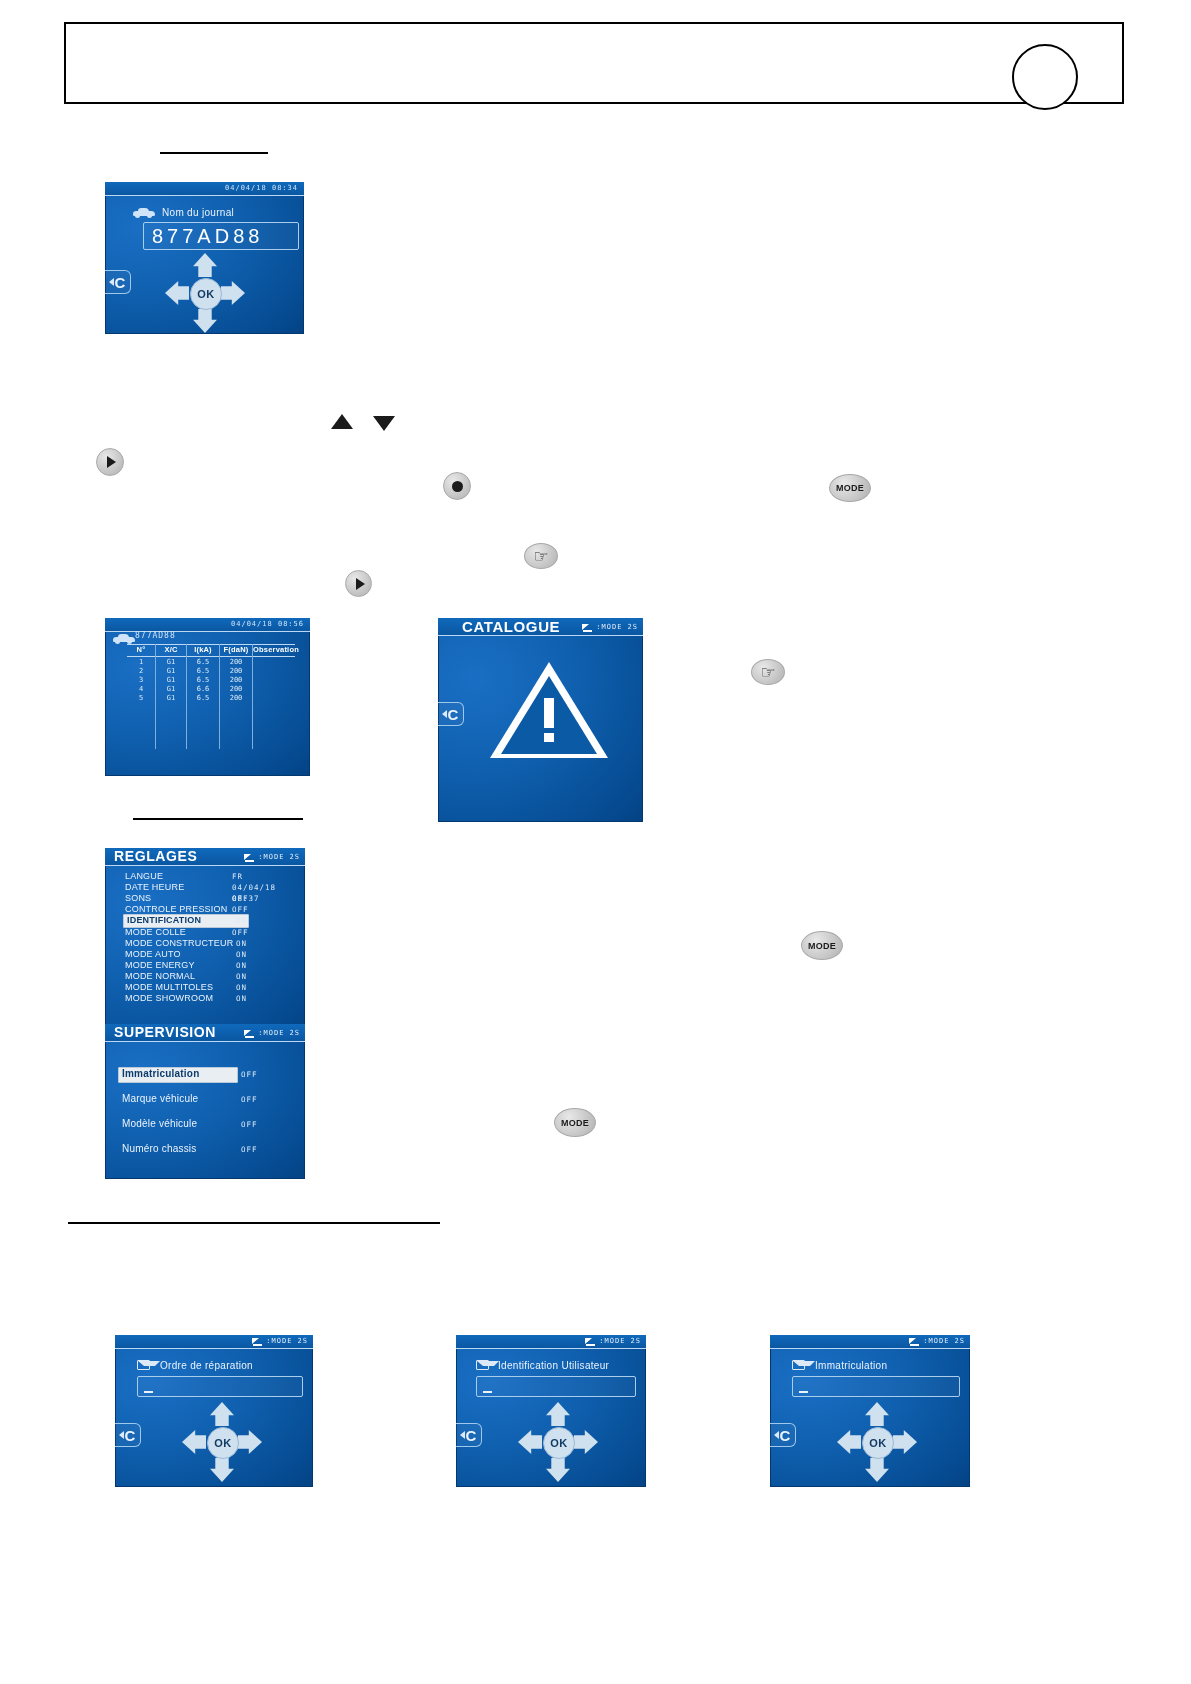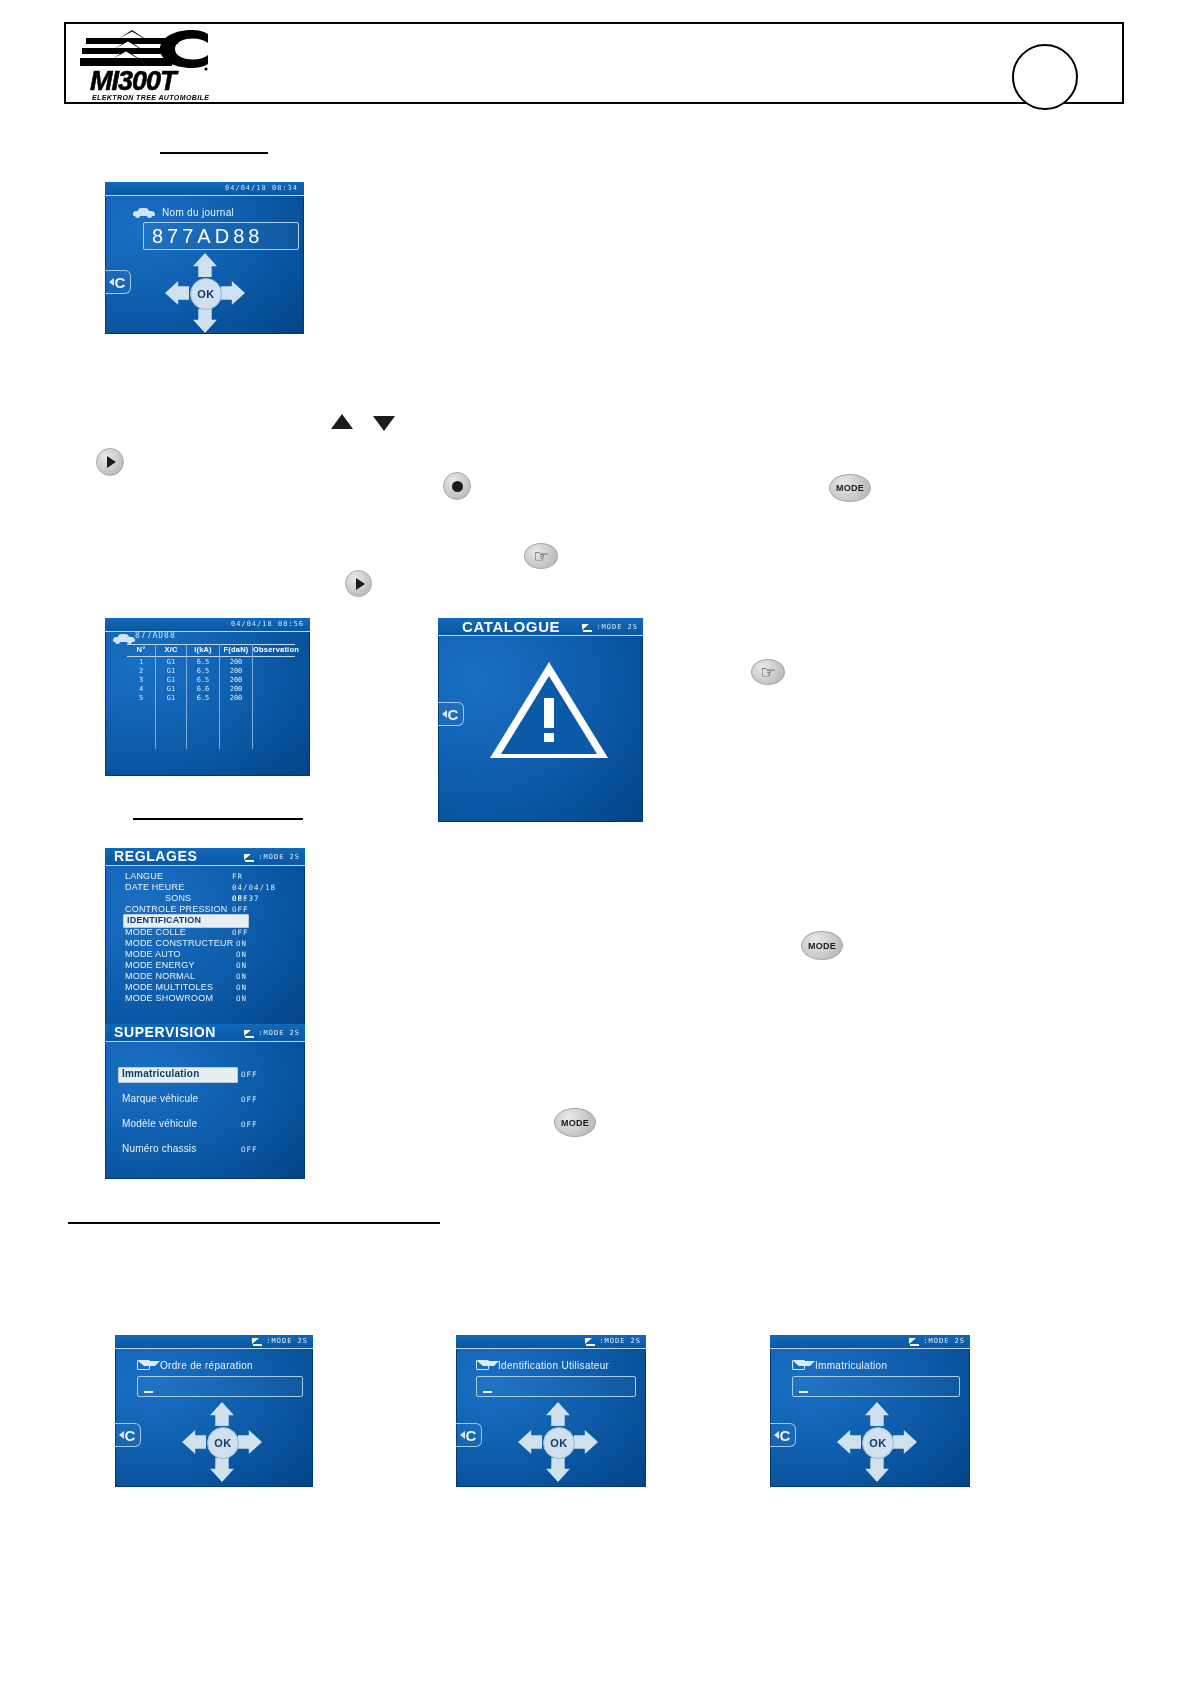--- a/index.html
+++ b/index.html
@@ -234,34 +234,20 @@
   .tri-down{
     position:absolute;width:0;height:0;
     border-left:11px solid transparent;border-right:11px solid transparent;
     border-top:15px solid #1b1b1b;
   }
 </style>
 </head>
 <body>
 
 <div class="header-frame">
-  <div class="logo-wrap">
-    <svg class="logo-mark" viewBox="0 0 130 46">
-      <path d="M6 10 L40 10 L52 2 L64 10 L98 10 L98 16 L6 16 Z" fill="#000"></path>
-      <path d="M40 10 L52 3.5 L63 10 Z" fill="#fff"></path>
-      <path d="M2 20 L36 20 L48 12 L60 20 L94 20 L94 26 L2 26 Z" fill="#000"></path>
-      <path d="M36 20 L48 13.5 L59 20 Z" fill="#fff"></path>
-      <path d="M0 30 L34 30 L46 22 L58 30 L92 30 L92 38 L0 38 Z" fill="#000"></path>
-      <path d="M34 30 L46 23.5 L57 30 Z" fill="#fff"></path>
-      <path d="M112 2 C92 2 80 11 80 21 C80 31 92 40 112 40 C118 40 124 38.5 128 36 L128 27 C124 30 119 31.5 113 31.5 C102 31.5 95 27 95 21 C95 15 102 10.5 113 10.5 C119 10.5 124 12 128 15 L128 6 C124 3.5 118 2 112 2 Z" fill="#000"></path>
-      <circle cx="126" cy="41" r="1.6" fill="#000"></circle>
-    </svg>
-    <div class="logo-name">MI300T</div>
-    <div class="logo-sub">ELEKTRON TREE AUTOMOBILE</div>
-  </div>
   <div class="page-circle"></div>
 </div>
 
 <div class="rule" style="left:160px;top:152px;width:108px;height:1.5px;"></div>
 
 <div class="screen" style="left:105px;top:182px;width:199px;height:152px;">
   <div class="scr-top"></div>
   <div class="scr-topline"></div>
   <div class="scr-stamp">04/04/18 08:34</div>
 
@@ -400,21 +386,21 @@
   <div class="scr-title" style="left:9px;top:1px;font-size:14px;">REGLAGES</div>
   <div class="scr-modebox" style="top:3px;">
     <span class="gun-glyph"></span>
     <span>:MODE 2S</span>
   </div>
 
   <div class="mlabel" style="left:20px;top:23px;">LANGUE</div>
   <div class="mval" style="left:127px;top:23px;">FR</div>
   <div class="mlabel" style="left:20px;top:34px;">DATE HEURE</div>
   <div class="mval" style="left:127px;top:34px;">04/04/18 08:37</div>
-  <div class="mlabel" style="left:20px;top:45px;margin-left:40px;">SONS</div>
+  <div class="mlabel" style="left:20px;top:45px;">SONS</div>
   <div class="mval" style="left:127px;top:45px;">OFF</div>
   <div class="mlabel" style="left:20px;top:56px;">CONTROLE PRESSION</div>
   <div class="mval" style="left:127px;top:56px;">OFF</div>
 
   <div class="mhl" style="left:18px;top:66px;width:124px;height:12px;"></div>
   <div class="mhl-label" style="left:22px;top:67px;">IDENTIFICATION</div>
   <div class="mval" style="left:131px;top:67px;">ON</div>
 
   <div class="mlabel" style="left:20px;top:79px;">MODE COLLE</div>
   <div class="mval" style="left:127px;top:79px;">OFF</div>

